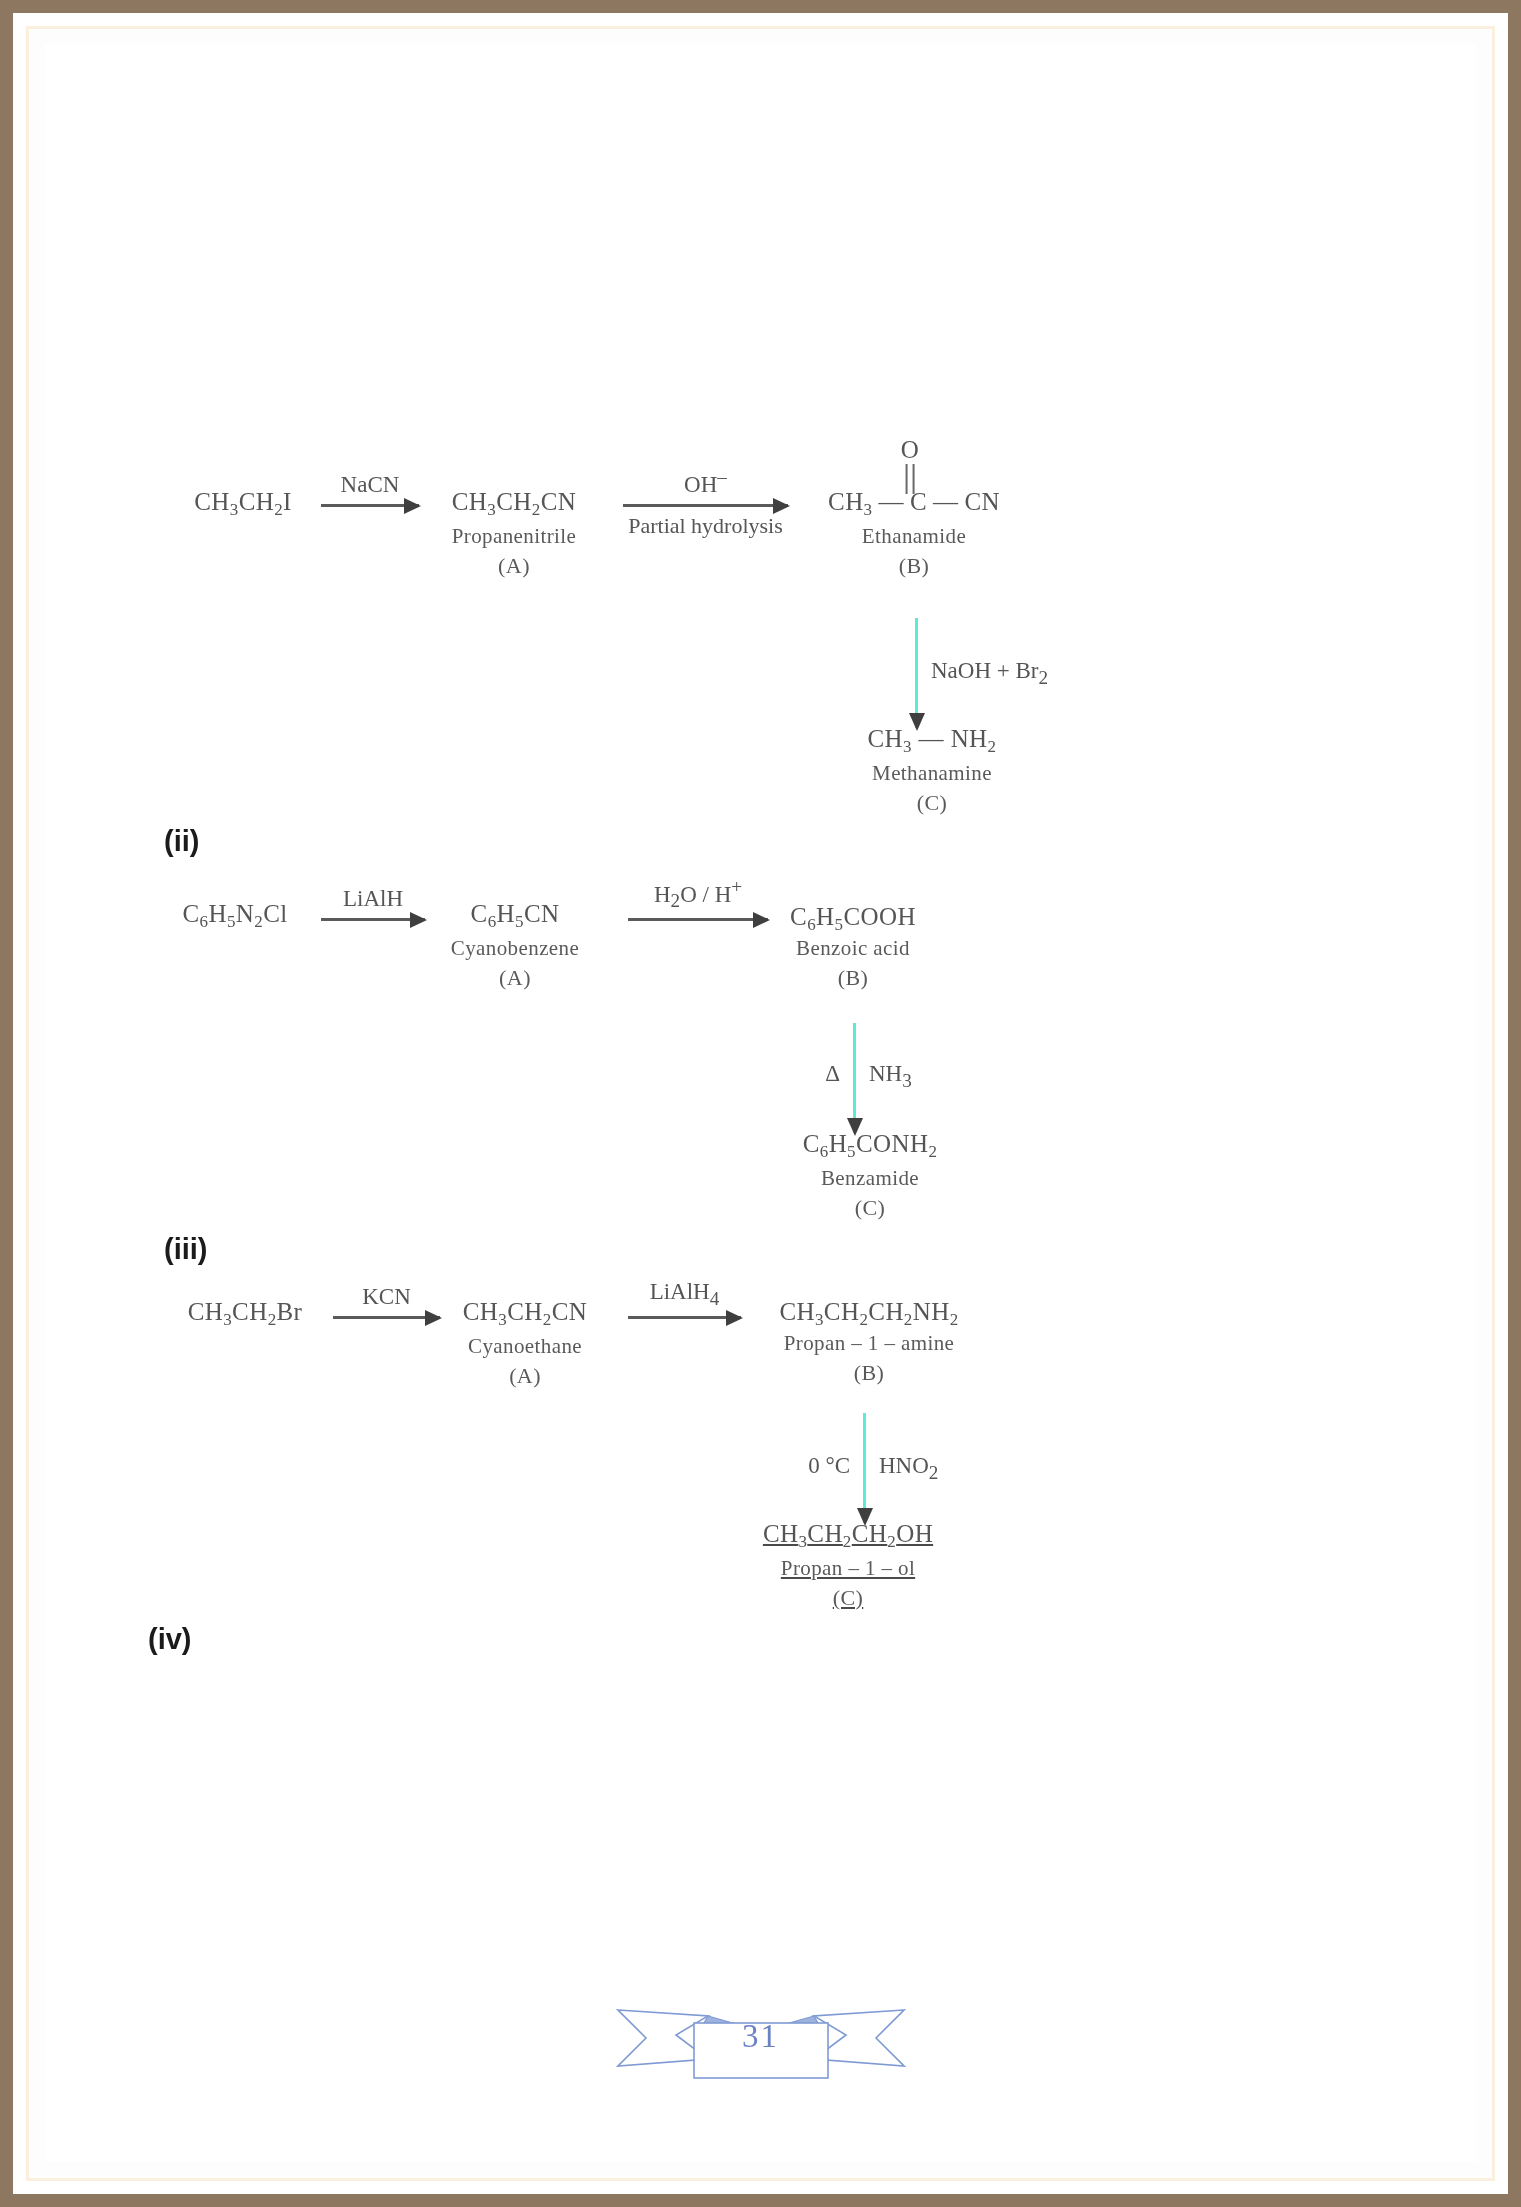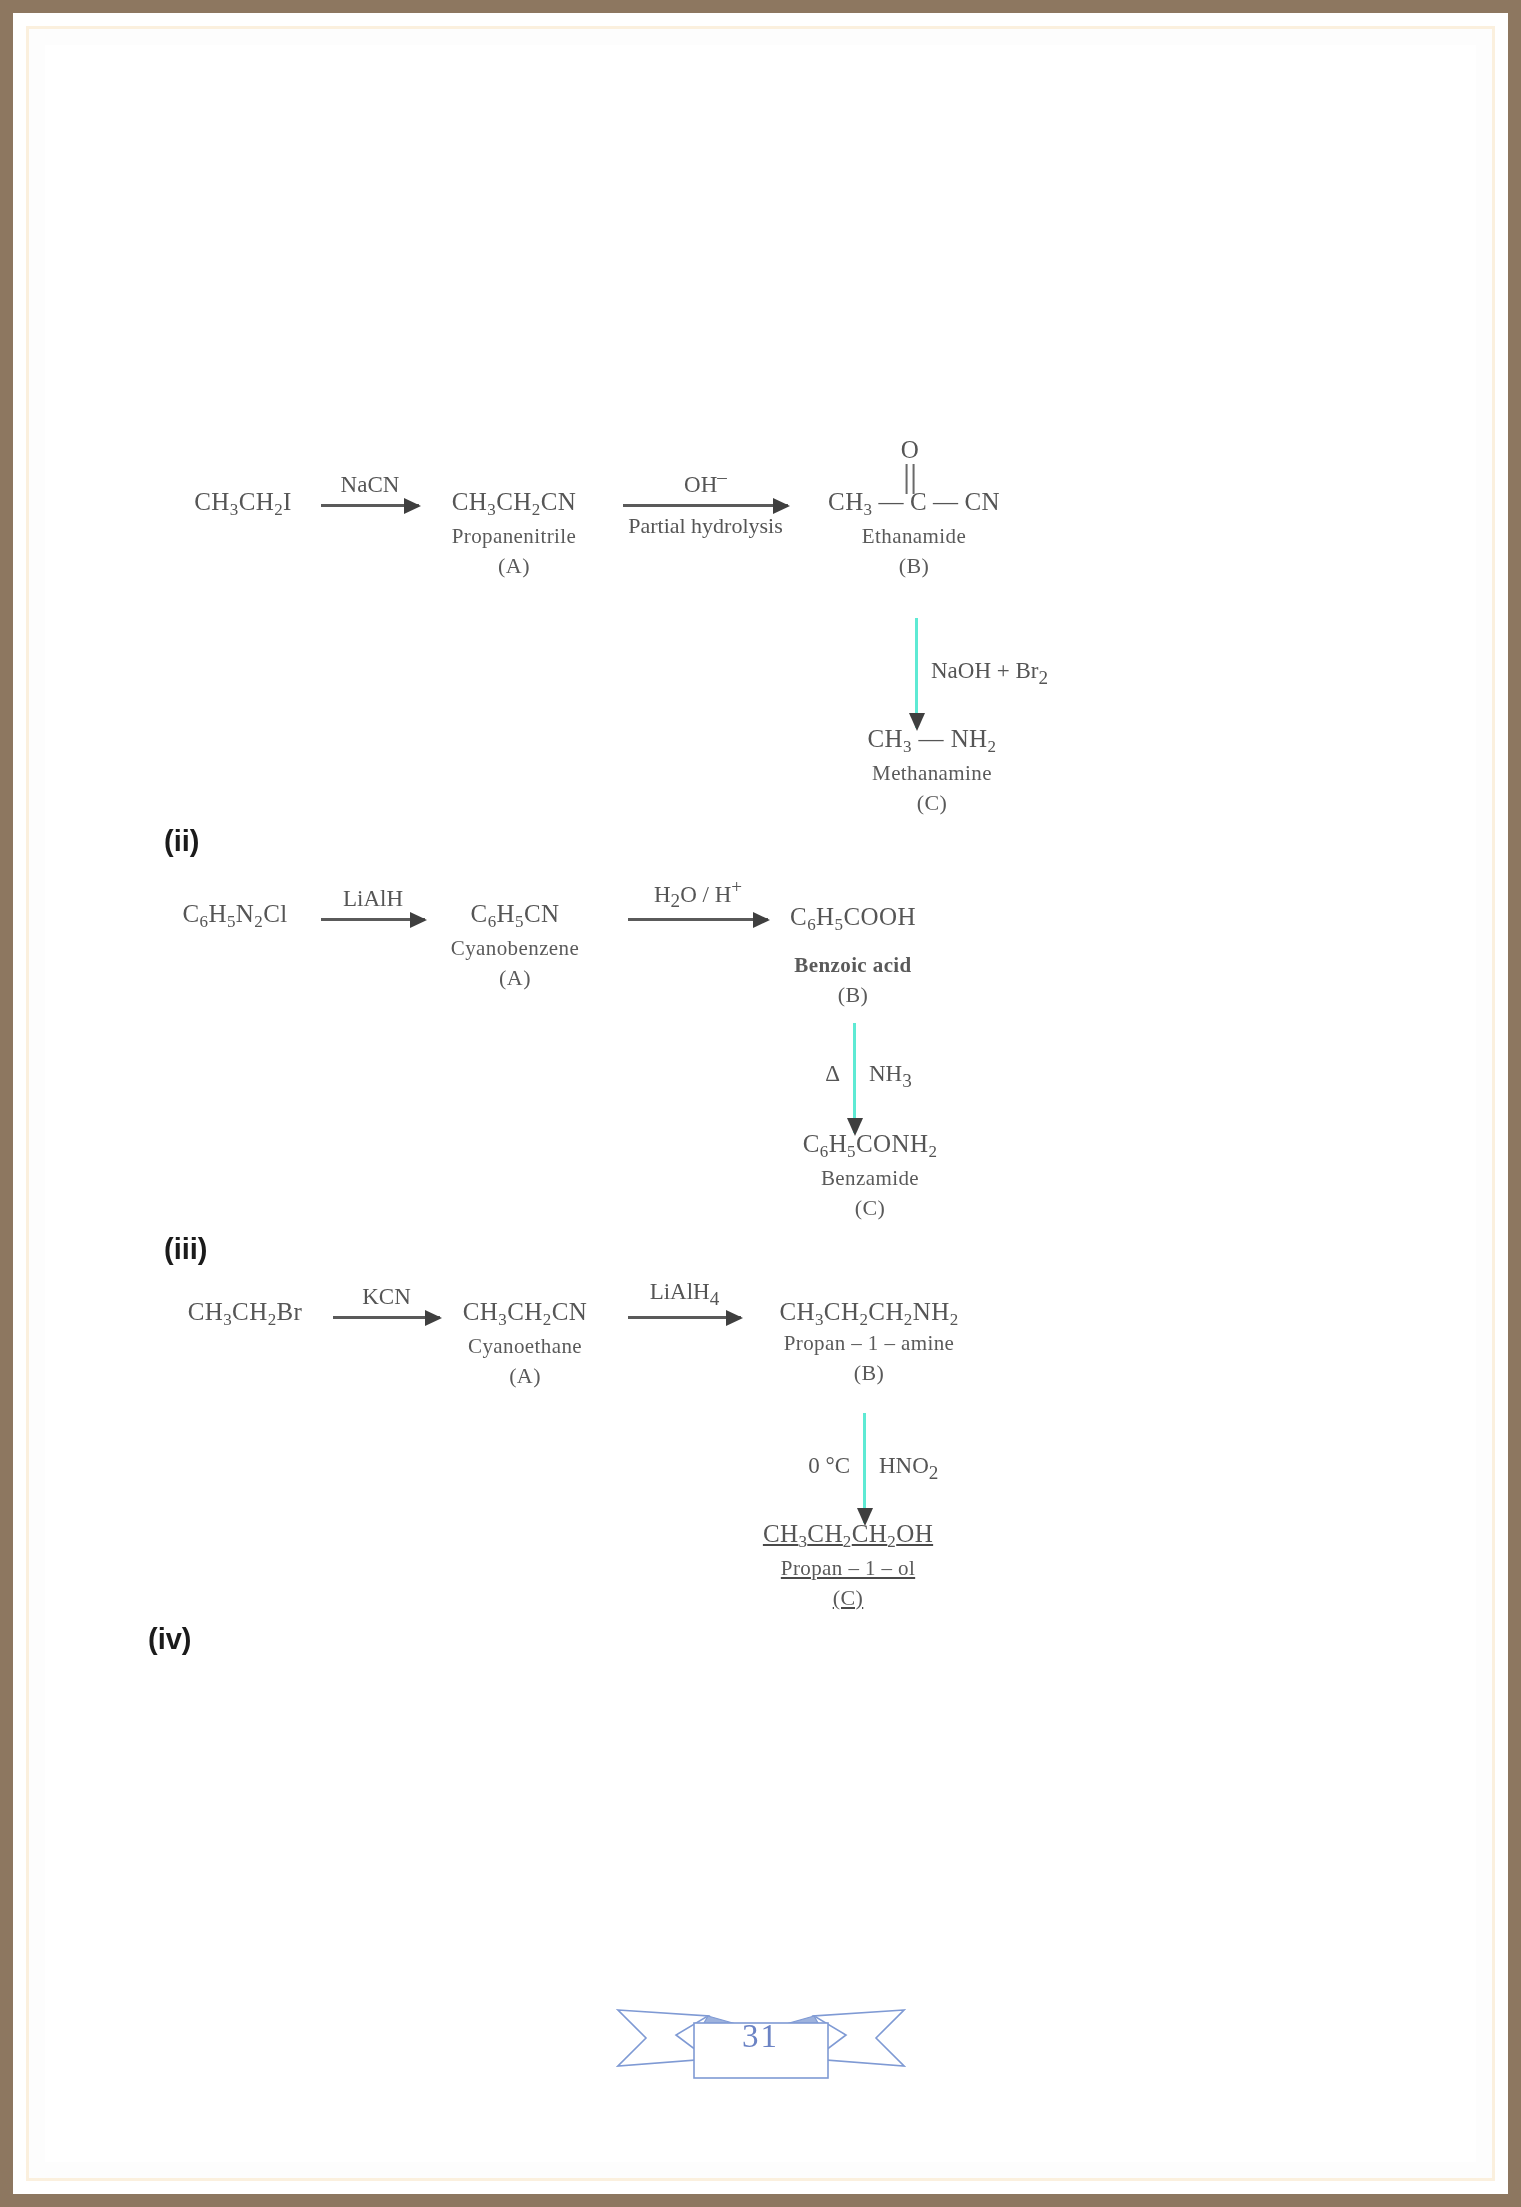--- a/index.html
+++ b/index.html
@@ -273,21 +273,21 @@
           <div class="sub-name">Cyanobenzene</div>
           <div class="tag">(A)</div>
         </div>
 
         <div class="h-arrow" style="left:583px; top:873px; width:140px;">
           <span class="arrow-above">H<sub>2</sub>O / H<sup>+</sup></span>
         </div>
 
         <div class="species chem" style="left:808px; top:858px;">
           <div class="formula">C<sub>6</sub>H<sub>5</sub>COOH</div>
-          <div class="sub-name" style="margin-top:18px;font-weight:bold;">Benzoic acid</div>
+          <div class="sub-name" style="margin-top:1px;">Benzoic acid</div>
           <div class="tag">(B)</div>
         </div>
 
         <div class="v-arrow" style="left:808px; top:978px; height:110px;">
           <span class="v-label-left" style="top:38px;">Δ</span>
           <span class="v-label-right" style="top:38px;">NH<sub>3</sub></span>
         </div>
 
         <div class="species chem" style="left:825px; top:1085px;">
           <div class="formula">C<sub>6</sub>H<sub>5</sub>CONH<sub>2</sub></div>

